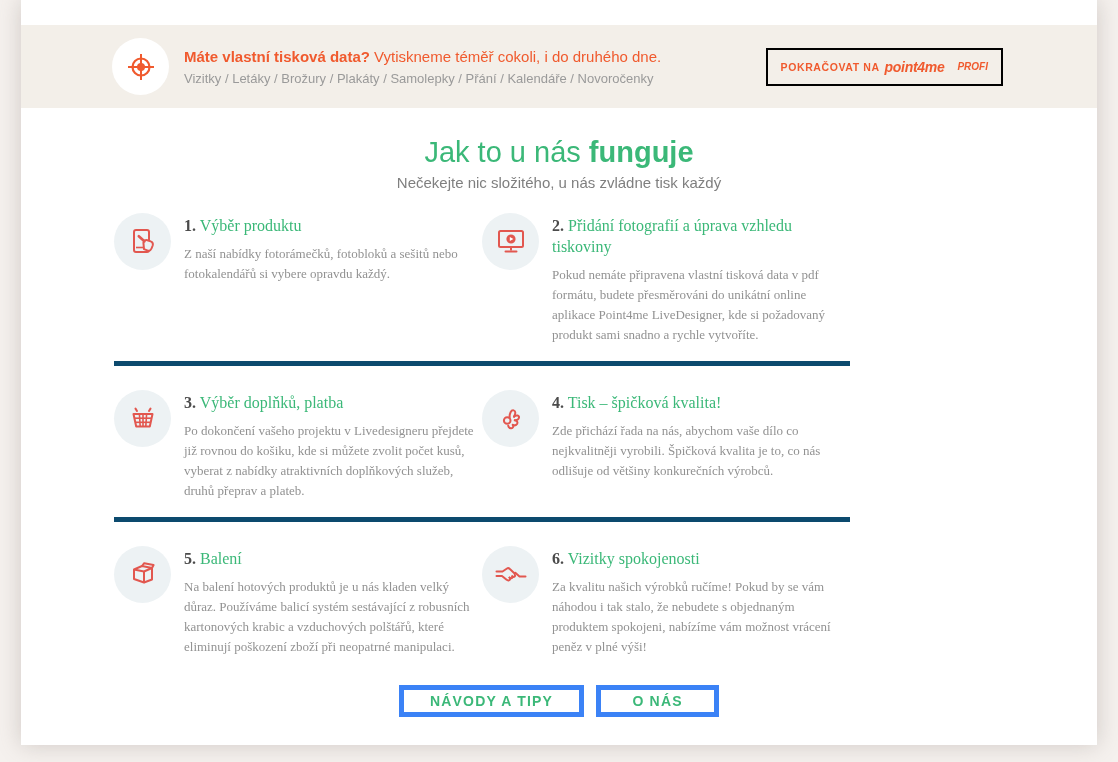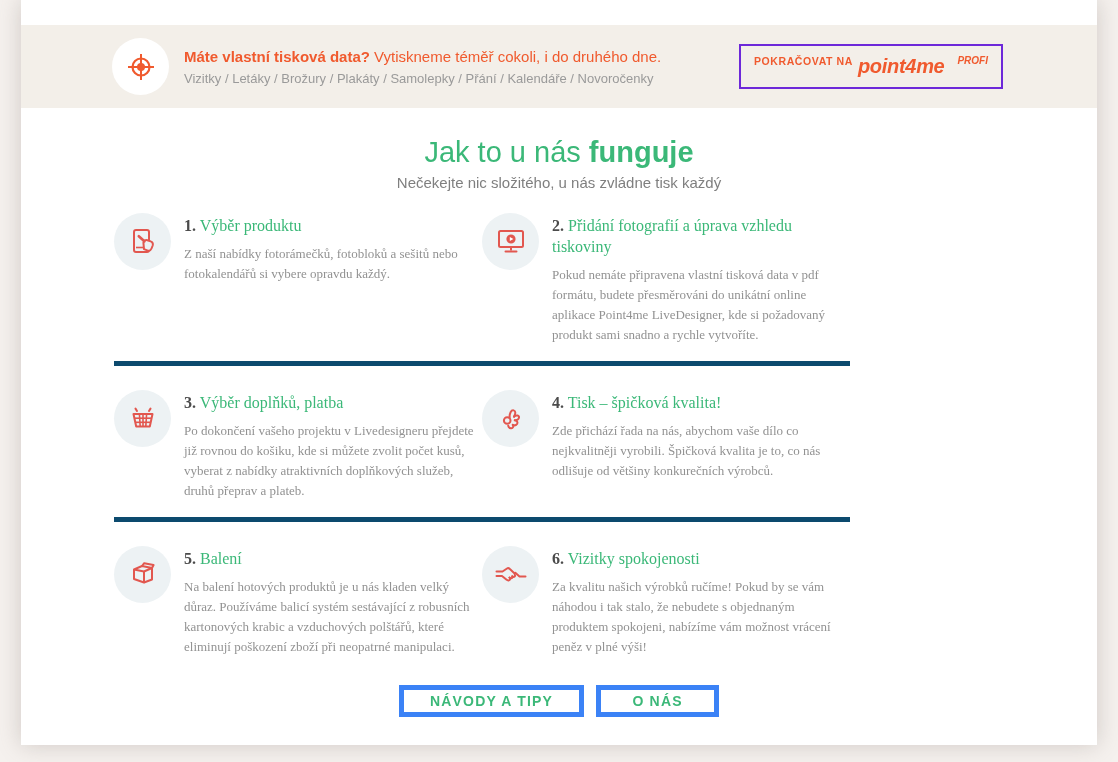--- a/index.html
+++ b/index.html
@@ -30,26 +30,26 @@
   .banner-icon-circle {
     width: 57px; height: 57px; border-radius: 50%;
     background: #ffffff; flex-shrink: 0;
     display: flex; align-items: center; justify-content: center;
   }
   .banner-text { margin-left: 15px; flex: 1; min-width: 0; }
   .banner-line1 { font-size: 15px; color: #f05a2e; white-space: nowrap; }
   .banner-line1 .bold { font-weight: bold; }
   .banner-line2 { font-size: 13px; color: #9a9a9a; margin-top: 6px; white-space: nowrap; }
   .banner-btn {
-    border: 2px solid #6d28d9; background: transparent; color: #f05a2e;
-    padding: 9px 13px; display: flex; align-items: flex-start; gap: 5px;
+    border: 2px solid #000000; background: transparent; color: #f05a2e;
+    padding: 9px 13px; display: flex; align-items: center; gap: 5px;
     cursor: pointer; flex-shrink: 0; font-family: inherit;
   }
   .btn-prefix { font-size: 10.5px; font-weight: bold; letter-spacing: 0.6px; }
-  .btn-brand { font-size: 20px; font-weight: bold; font-style: italic; letter-spacing: -0.3px; }
+  .btn-brand { font-size: 14px; font-weight: bold; font-style: italic; letter-spacing: -0.3px; }
   .btn-suffix { font-size: 10px; font-weight: bold; font-style: italic; margin-left: 8px; }
 
   
   .main { padding-top: 28px; }
   .main-title {
     text-align: center; font-size: 29px; line-height: 32px;
     color: #3bb878; font-weight: 300;
   }
   .main-title .bold { font-weight: 700; }
   .main-subtitle { text-align: center; font-size: 15px; color: #7f7f7f; margin-top: 6px; }

